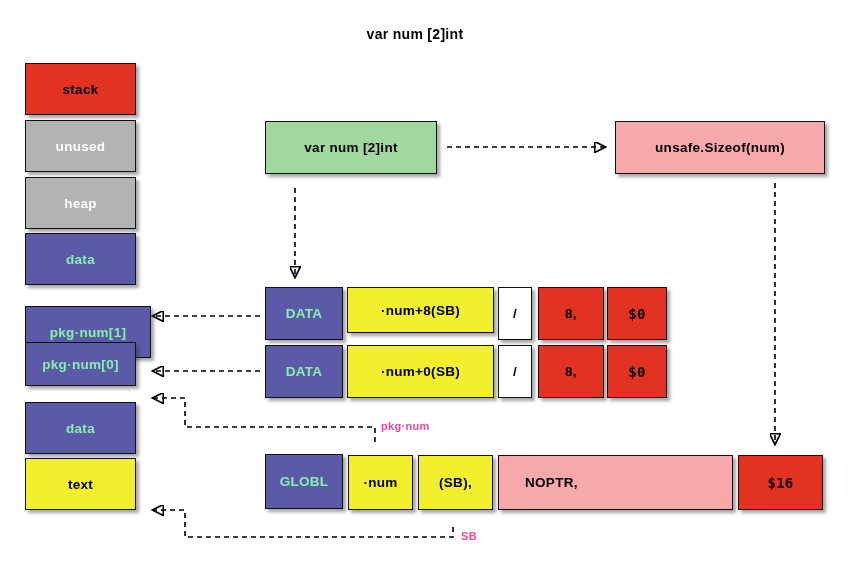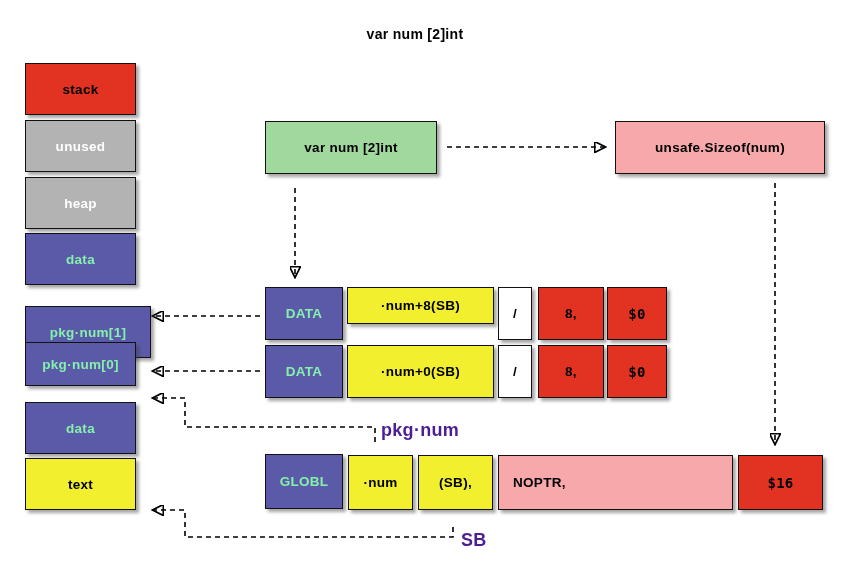--- a/index.html
+++ b/index.html
@@ -33,25 +33,25 @@
     white-space: nowrap;
   }
   .red    { background: #e23322; color: #000; }
   .gray   { background: #b3b3b3; color: #fff; }
   .indigo { background: #5a5aa9; color: #86efac; }
   .yellow { background: #f2ef2f; color: #000; }
   .green  { background: #a0d89e; color: #000; }
   .pink   { background: #f7a8aa; color: #000; }
   .white  { background: #ffffff; color: #000; }
   .mono   { font-family: "DejaVu Sans Mono", monospace; font-size: 14px; }
-  .left-align { justify-content: flex-start; padding-left: 14px; }
+  .left-align { justify-content: flex-start; padding-left: 26px; }
   .conn-label {
     position: absolute;
-    font-size: 18px;
-    color: #4c1d95;
+    font-size: 11px;
+    color: #ec4899;
     letter-spacing: 0.3px;
     white-space: nowrap;
   }
   #arrows {
     position: absolute;
     left: 0; top: 0;
     pointer-events: none;
   }
   #arrows path {
     fill: none;
@@ -88,21 +88,21 @@
   <div class="box indigo" style="left:25px;top:233px;width:111px;height:52px">data</div>
   <div class="box indigo" style="left:25px;top:306px;width:126px;height:52px">pkg·num[1]</div>
   <div class="box indigo" style="left:25px;top:342px;width:111px;height:44px">pkg·num[0]</div>
   <div class="box indigo" style="left:25px;top:402px;width:111px;height:52px">data</div>
   <div class="box yellow" style="left:25px;top:458px;width:111px;height:52px">text</div>
 
   <div class="box green" style="left:265px;top:121px;width:172px;height:53px">var num [2]int</div>
   <div class="box pink" style="left:615px;top:121px;width:210px;height:53px">unsafe.Sizeof(num)</div>
 
   <div class="box indigo" style="left:265px;top:287px;width:78px;height:53px">DATA</div>
-  <div class="box yellow" style="left:347px;top:287px;width:147px;height:37px">·num+8(SB)</div>
+  <div class="box yellow" style="left:347px;top:287px;width:147px;height:46px">·num+8(SB)</div>
   <div class="box white" style="left:498px;top:287px;width:34px;height:53px">/</div>
   <div class="box red" style="left:538px;top:287px;width:66px;height:53px">8,</div>
   <div class="box red mono" style="left:607px;top:287px;width:60px;height:53px">$0</div>
 
   <div class="box indigo" style="left:265px;top:345px;width:78px;height:53px">DATA</div>
   <div class="box yellow" style="left:347px;top:345px;width:147px;height:53px">·num+0(SB)</div>
   <div class="box white" style="left:498px;top:345px;width:34px;height:53px">/</div>
   <div class="box red" style="left:538px;top:345px;width:66px;height:53px">8,</div>
   <div class="box red mono" style="left:607px;top:345px;width:60px;height:53px">$0</div>
 

